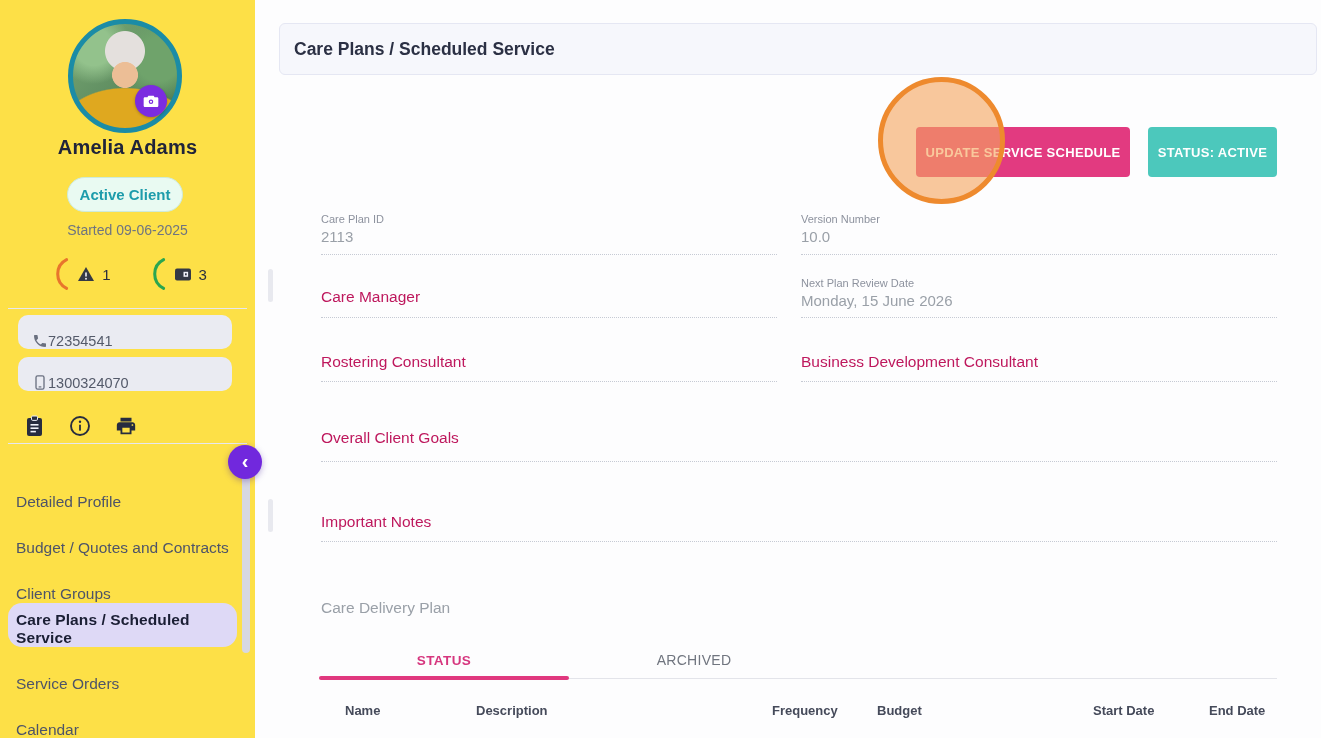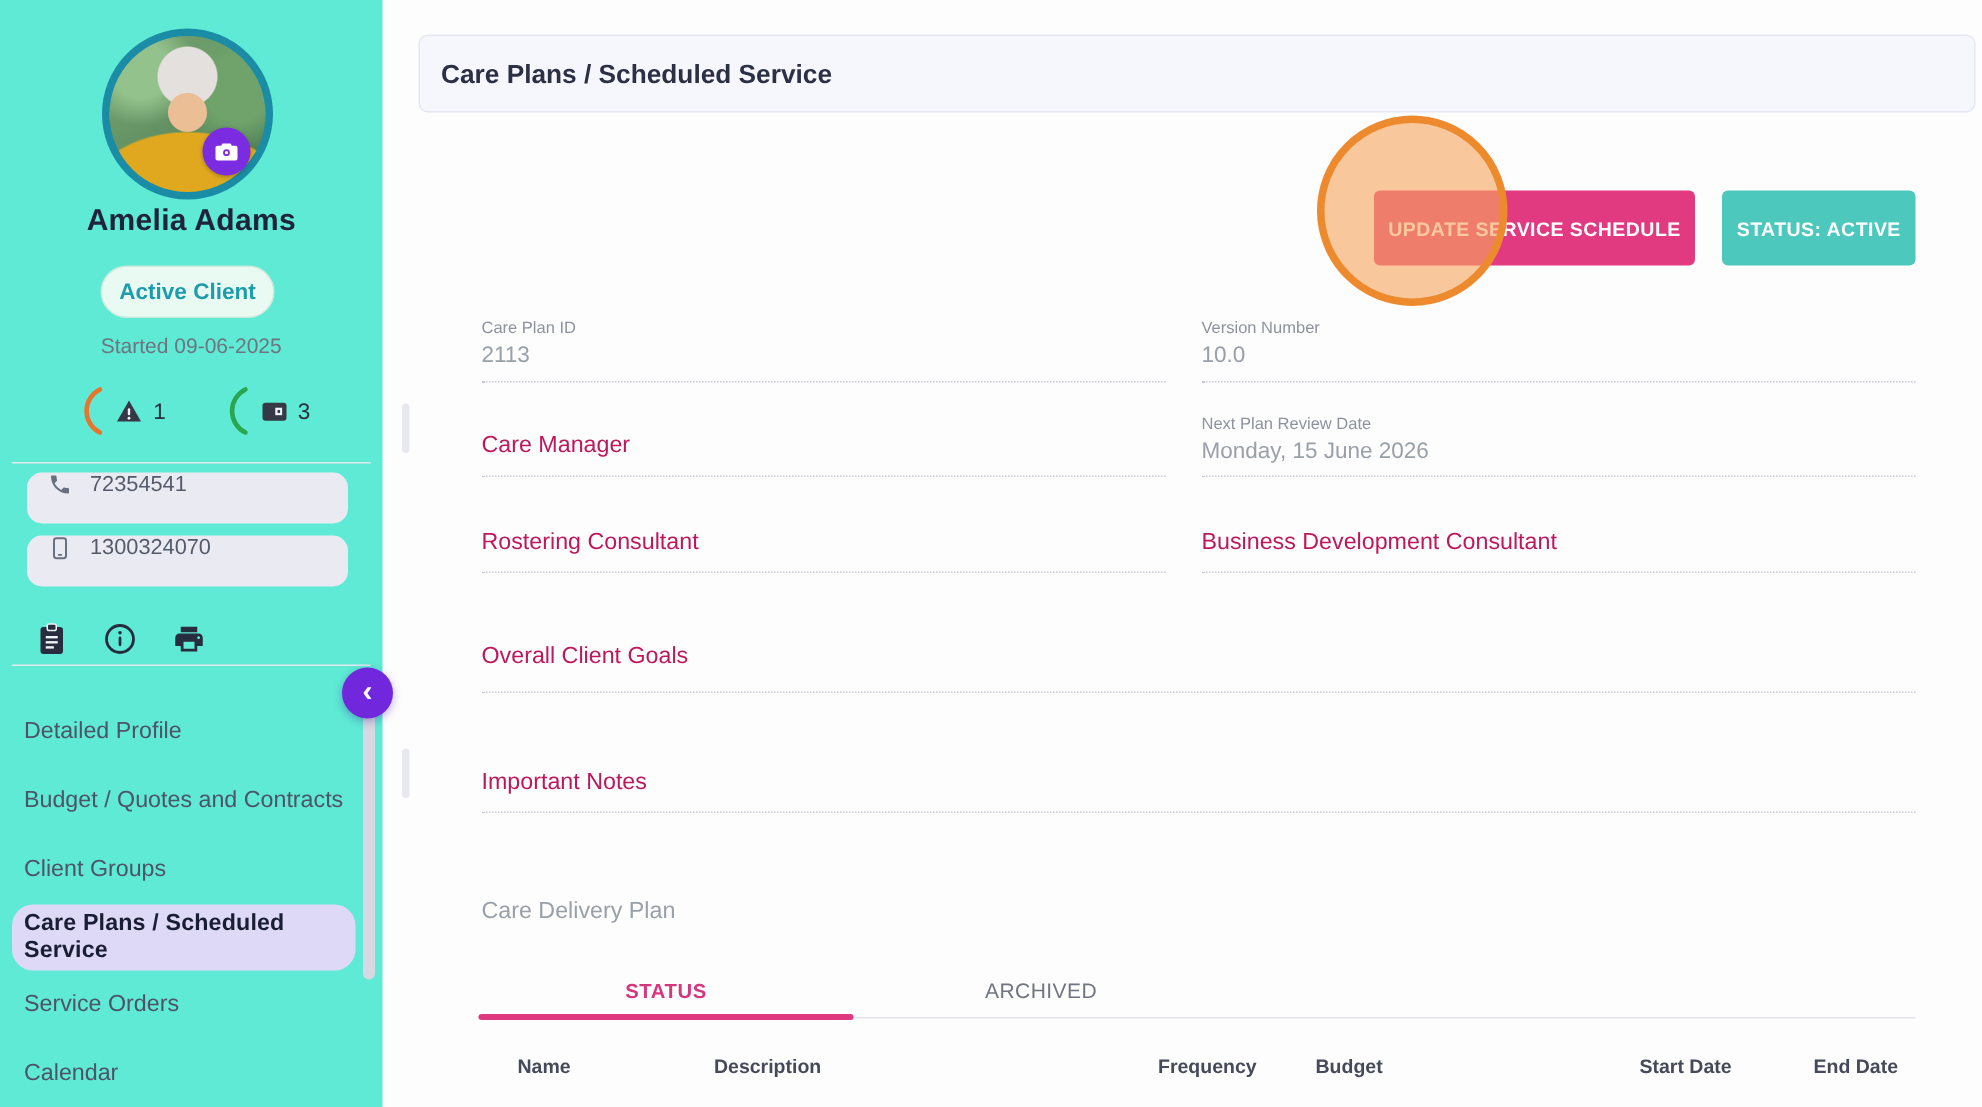--- a/index.html
+++ b/index.html
@@ -6,21 +6,21 @@
   html,body { width:1321px; height:738px; }
   body {
     font-family:"Liberation Sans","DejaVu Sans",sans-serif;
     background:#fdfdfe; overflow:hidden; position:relative;
   }
   .app { position:absolute; inset:0; width:1321px; height:738px; }
 
   
   .sidebar {
     position:absolute; left:0; top:0; width:255px; height:738px;
-    background:#5eead4;
+    background:#fde047;
   }
   .avatar-wrap { position:absolute; left:68px; top:19px; width:114px; height:114px; }
   .avatar {
     width:114px; height:114px; border-radius:50%;
     border:5px solid #1b8ca6; overflow:hidden;
     background:
       radial-gradient(circle at 50% 49%, #ecbe96 0 17%, rgba(236,190,150,0) 18%),
       radial-gradient(circle at 50% 26%, #e4e0dd 0 21%, rgba(228,224,221,0) 22%),
       radial-gradient(ellipse 64% 42% at 50% 103%, #dfa81f 0 97%, rgba(223,169,31,0) 100%),
       radial-gradient(circle at 20% 22%, #93c28c 0 16%, rgba(147,194,140,0) 32%),
@@ -45,30 +45,30 @@
     font-size:14px; color:#6f7480; }
   .indicators { position:absolute; left:0; top:252px; width:255px; height:44px;
     display:flex; align-items:center; justify-content:center; gap:34px; }
   .indicator { display:flex; align-items:center; gap:7px; }
   .indicator .count { font-size:15px; color:#2a2f3e; }
   .divider { position:absolute; left:8px; width:239px; height:1px; background:#e6e7f0; }
   .d1 { top:308px; } .d2 { top:443px; }
   .contact-field {
     position:absolute; left:18px; width:214px; height:34px;
     background:#eaebf2; border-radius:10px;
-    display:flex; align-items:flex-start; gap:12px; padding:0 14px;
+    display:flex; align-items:flex-end; padding:0 14px;
     font-size:14.5px; color:#545a6a; cursor:pointer;
   }
   .cf1 { top:315px; } .cf2 { top:357px; }
   .icon-row { position:absolute; left:23px; top:414px; display:flex; gap:24px; align-items:center; }
   .icon-btn { width:22px; height:24px; display:flex; align-items:center; justify-content:center; cursor:pointer; }
 
   .menu { position:absolute; left:0; top:465px; width:255px; }
   .menu-item {
-    position:relative; height:46px; display:flex; align-items:center;
+    position:relative; height:46px; display:flex; align-items:flex-end;
     padding-left:16px; font-size:15.5px; color:#4e5468; cursor:pointer;
   }
   .menu-item.active {
     background:#ded9f6; border-radius:14px; margin:0 18px 0 8px;
     padding-left:8px; font-weight:700; color:#1a1e34; height:44px;
   }
   .menu-item.active span { letter-spacing:.1px; }
   .collapse-btn {
     position:absolute; left:228px; top:445px; width:34px; height:34px;
     background:#7128dd; border-radius:50%; color:#fff;

